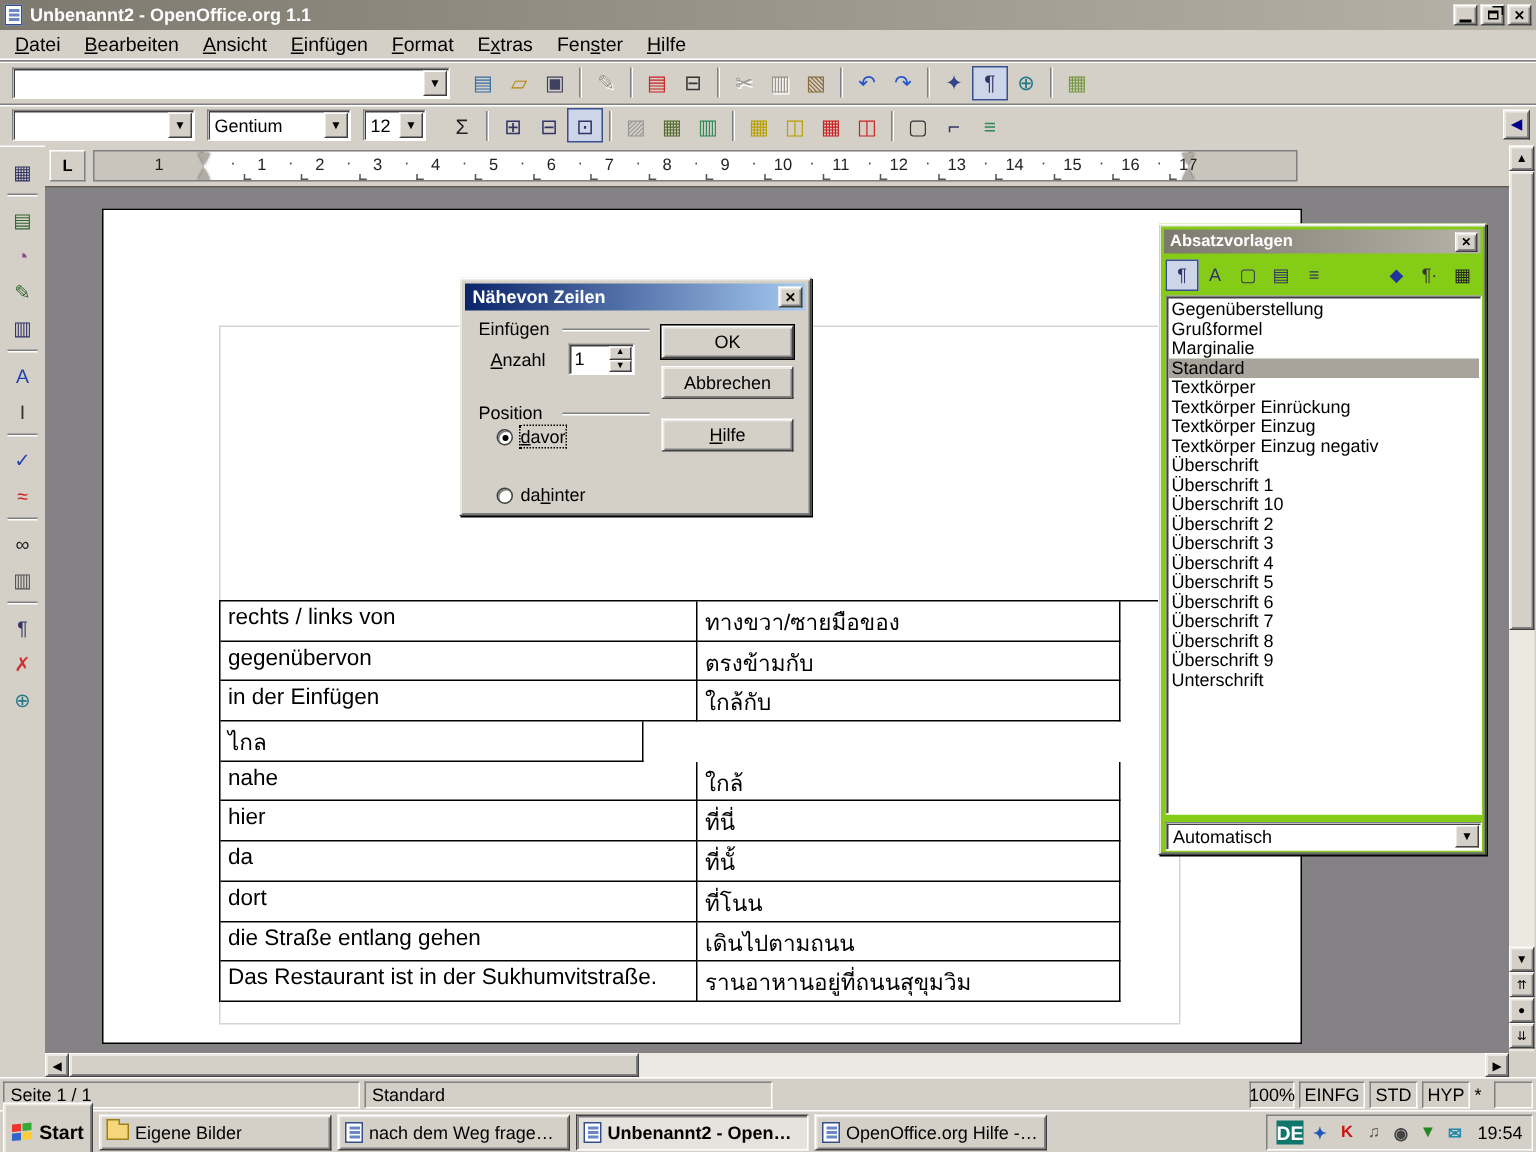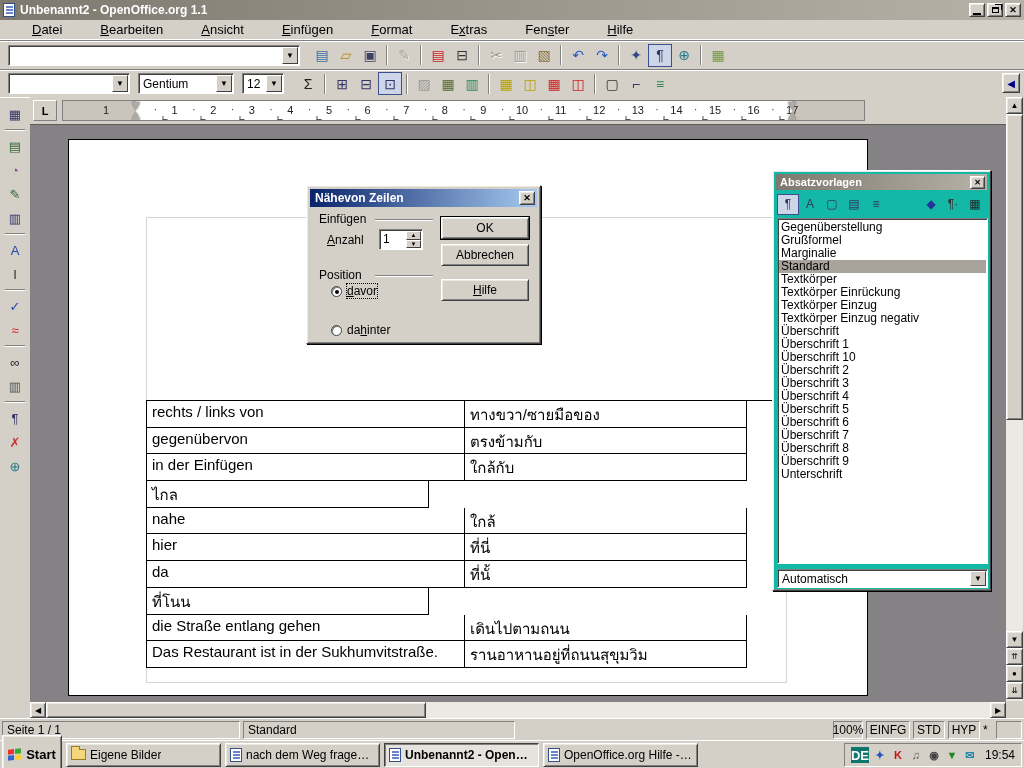--- a/index.html
+++ b/index.html
@@ -14,21 +14,21 @@
   #titlebar{position:absolute;left:0;top:0;width:1024px;height:20px;background:linear-gradient(90deg,#7d796f,#b6b2a8);display:flex;align-items:center;padding:0 3px;}
   #titlebar .t-text{color:#fff;font-weight:bold;font-size:12px;margin-left:5px;flex:1;white-space:nowrap;overflow:hidden;}
   .winbtn{width:16px;height:14px;margin-left:2px;display:flex;align-items:center;justify-content:center;font-size:9px;font-weight:bold;color:#000;}
   .icon-doc{width:12px;height:14px;background:#fff;border:1px solid #33508c;position:relative;flex:none;}
   .icon-doc::before{content:"";position:absolute;left:2px;top:2px;width:7px;height:2px;background:#6a86c8;box-shadow:0 3px 0 #6a86c8,0 6px 0 #6a86c8;}
   .ic-min{width:8px;height:2px;background:#000;margin-top:7px;}
   .ic-restore{width:7px;height:6px;border:1px solid #000;border-top-width:2px;box-shadow:2px -2px 0 -0px #d4d0c8,3px -3px 0 #000;}
 
   
   #menubar{position:absolute;left:0;top:20px;width:1024px;height:20px;background:#d4d0c8;display:flex;align-items:center;padding-left:2px;border-bottom:1px solid #fff;font-size:13px;}
-  .menu-item{padding:2px 8px;white-space:nowrap;margin-left:22px;}
+  .menu-item{padding:2px 8px;white-space:nowrap;}
   .menu-item u{text-decoration:underline;}
 
   
   #funcbar{position:absolute;left:0;top:40px;width:1024px;height:29px;background:#d4d0c8;border-top:1px solid #808080;box-shadow:inset 0 1px 0 #fff;display:flex;align-items:center;padding-left:8px;}
   #objbar{position:absolute;left:0;top:69px;width:1024px;height:28px;background:#d4d0c8;border-top:1px solid #808080;box-shadow:inset 0 1px 0 #fff;display:flex;align-items:center;padding-left:8px;}
   .combo{height:21px;background:#fff;border:1px solid;border-color:#808080 #fff #fff #808080;box-shadow:inset 1px 1px 0 #404040;display:flex;align-items:center;}
   .combo .cval{flex:1;padding:0 4px;font-size:12px;white-space:nowrap;overflow:hidden;}
   .combo .carrow{width:16px;height:17px;margin:1px;background:#d4d0c8;border:1px solid;border-color:#fff #404040 #404040 #fff;display:flex;align-items:center;justify-content:center;font-size:8px;}
   .tbtn{width:24px;height:23px;display:flex;align-items:center;justify-content:center;font-size:14px;flex:none;}
   .tbtn.active{border:1px solid #3b4f8c;background:#ccd6e8;}
@@ -102,21 +102,21 @@
   .radio.checked .rb::after{content:"";position:absolute;left:3px;top:3px;width:4px;height:4px;border-radius:50%;background:#000;}
   .radio.focused .rlabel{outline:1px dotted #000;}
   .spin{position:absolute;width:44px;height:21px;background:#fff;border:1px solid;border-color:#808080 #fff #fff #808080;box-shadow:inset 1px 1px 0 #404040;display:flex;}
   .spin .sval{flex:1;padding:2px 3px;font-size:12px;}
   .spin .sarrows{width:15px;display:flex;flex-direction:column;margin:1px;}
   .spin .sarrows div{flex:1;background:#d4d0c8;border:1px solid;border-color:#fff #404040 #404040 #fff;font-size:6px;display:flex;align-items:center;justify-content:center;}
   .pbtn{position:absolute;width:88px;height:22px;display:flex;align-items:center;justify-content:center;font-size:12px;}
   .pbtn.default{outline:1px solid #000;}
 
   
-  #stylist{position:absolute;left:772px;top:170px;width:219px;height:421px;background:#14b8a6;border:1px solid;border-color:#fff #404040 #404040 #fff;box-shadow:inset 1px 1px 0 #ece9e2,inset -1px -1px 0 #808080,1px 1px 0 #000;z-index:10;}
+  #stylist{position:absolute;left:772px;top:149px;width:219px;height:421px;background:#84cc16;border:1px solid;border-color:#fff #404040 #404040 #fff;box-shadow:inset 1px 1px 0 #ece9e2,inset -1px -1px 0 #808080,1px 1px 0 #000;z-index:10;}
   #stylist .stitle{position:absolute;left:3px;top:3px;right:3px;height:16px;background:linear-gradient(90deg,#7d796f,#b6b2a8);display:flex;align-items:center;padding:0 2px 0 4px;color:#fff;font-weight:bold;font-size:11px;}
   #stylist .sclose{margin-left:auto;width:15px;height:13px;font-size:8px;}
   #stylist-tools{position:absolute;left:4px;top:21px;right:4px;height:24px;display:flex;align-items:center;}
   #stylist-tools .tbtn{width:22px;height:21px;font-size:12px;}
   #stylist-tools .gap{flex:1;}
   #style-list{position:absolute;left:4px;top:47px;width:211px;height:346px;background:#fff;border:1px solid;border-color:#808080 #fff #fff #808080;box-shadow:inset 1px 1px 0 #404040;overflow:hidden;padding:2px 1px;font-size:12px;}
   .style-item{height:13px;line-height:13px;padding:0 2px;white-space:nowrap;}
   .style-item.selected{background:#a8a49b;}
   #style-filter{position:absolute;left:4px;top:398px;width:211px;height:19px;}
 
@@ -336,20 +336,21 @@
             </div>
             <div class="trow">
               <div class="tcell de">hier</div>
               <div class="tcell th">ที่นี่</div>
             </div>
             <div class="trow">
               <div class="tcell de">da</div>
               <div class="tcell th">ที่นั้</div>
             </div>
             <div class="trow">
+              <div class="tcell de">dort</div>
               <div class="tcell th">ที่โนน</div>
             </div>
             <div class="trow">
               <div class="tcell de">die Straße entlang gehen</div>
               <div class="tcell th">เดินไปตามถนน</div>
             </div>
             <div class="trow">
               <div class="tcell de">Das Restaurant ist in der Sukhumvitstraße.</div>
               <div class="tcell th">รานอาหานอยู่ที่ถนนสุขุมวิม</div>
             </div>

